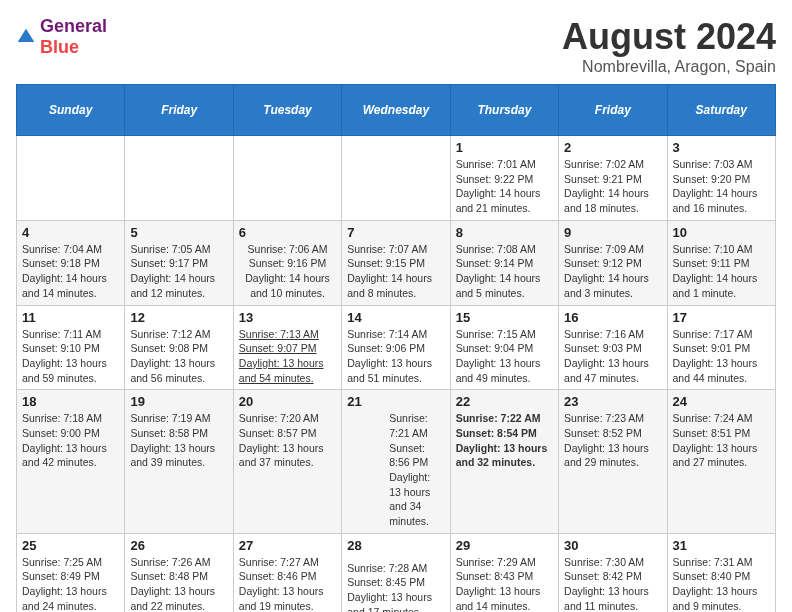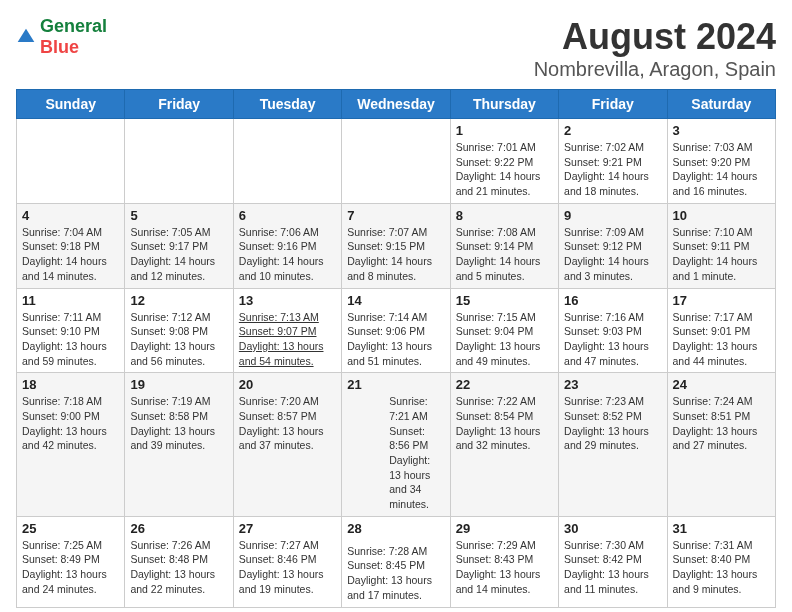--- a/index.html
+++ b/index.html
@@ -27,35 +27,36 @@
     }
     .title-area {
       text-align: right;
     }
     .main-title {
       font-size: 36px;
       font-weight: bold;
       color: #333;
     }
     .subtitle {
-      font-size: 20px;
+      font-size: 16px;
       color: #555;
     }
     .calendar {
       width: 100%;
       border-collapse: collapse;
       border: 1px solid #ccc;
     }
     .calendar th {
       background: #2a7ac7;
       color: #fff;
       text-align: center;
-      padding: 6px 4px;
-      font-size: 14px;
+      padding: 18px 4px;
+      font-size: 12px;
       border: 1px solid #1e6ab0;
+      font-style: italic;
     }
     .calendar td {
       vertical-align: top;
       border: 1px solid #ccc;
       padding: 4px 5px;
       width: 108px;
       min-height: 80px;
       background: #fff;
     }
     .calendar tr:nth-child(even) td {
@@ -84,21 +85,21 @@
   </style>
 </head>
 <body>
 
 <div class="header-area">
   <div class="logo">
     <svg class="logo-icon" viewBox="0 0 24 24" xmlns="http://www.w3.org/2000/svg">
       <polygon points="12,2 22,18 2,18" fill="#2a7ac7"></polygon>
     </svg>
     <div>
-      <span style="font-size:18px;font-weight:bold;color:#15803d;">General</span><br>
+      <span style="font-size:18px;font-weight:bold;color:#701a75;">General</span><br>
       <span style="font-size:18px;font-weight:bold;color:#ef4444;">Blue</span>
     </div>
   </div>
   <div class="title-area">
     <div class="main-title">August 2024</div>
     <div class="subtitle">Nombrevilla, Aragon, Spain</div>
   </div>
 </div>
 
 <table class="calendar">
@@ -146,21 +147,21 @@
 Daylight: 14 hours and 14 minutes.</div>
         </td>
         <td>
           <span class="day-number">5</span>
           <div class="day-info" style="white-space: pre-line;">Sunrise: 7:05 AM
 Sunset: 9:17 PM
 Daylight: 14 hours and 12 minutes.</div>
         </td>
         <td>
           <span class="day-number">6</span>
-          <div class="day-info" style="white-space: pre-line;">Sunrise: 7:06 AM
+          <div class="day-info" style="white-space: pre-line; text-align: center;">Sunrise: 7:06 AM
 Sunset: 9:16 PM
 Daylight: 14 hours and 10 minutes.</div>
         </td>
         <td>
           <span class="day-number">7</span>
           <div class="day-info" style="white-space: pre-line;">Sunrise: 7:07 AM
 Sunset: 9:15 PM
 Daylight: 14 hours and 8 minutes.</div>
         </td>
         <td>
@@ -246,21 +247,21 @@
 Daylight: 13 hours and 37 minutes.</div>
         </td>
         <td>
           <span class="day-number">21</span>
           <div class="day-info" style="white-space: pre-line; margin-left: 42px;">Sunrise: 7:21 AM
 Sunset: 8:56 PM
 Daylight: 13 hours and 34 minutes.</div>
         </td>
         <td>
           <span class="day-number">22</span>
-          <div class="day-info" style="white-space: pre-line;">Sunrise: 7:22 AM
+          <div class="day-info" style="white-space: pre-line; font-weight: bold;">Sunrise: 7:22 AM
 Sunset: 8:54 PM
 Daylight: 13 hours and 32 minutes.</div>
         </td>
         <td>
           <span class="day-number">23</span>
           <div class="day-info" style="white-space: pre-line;">Sunrise: 7:23 AM
 Sunset: 8:52 PM
 Daylight: 13 hours and 29 minutes.</div>
         </td>
         <td>

